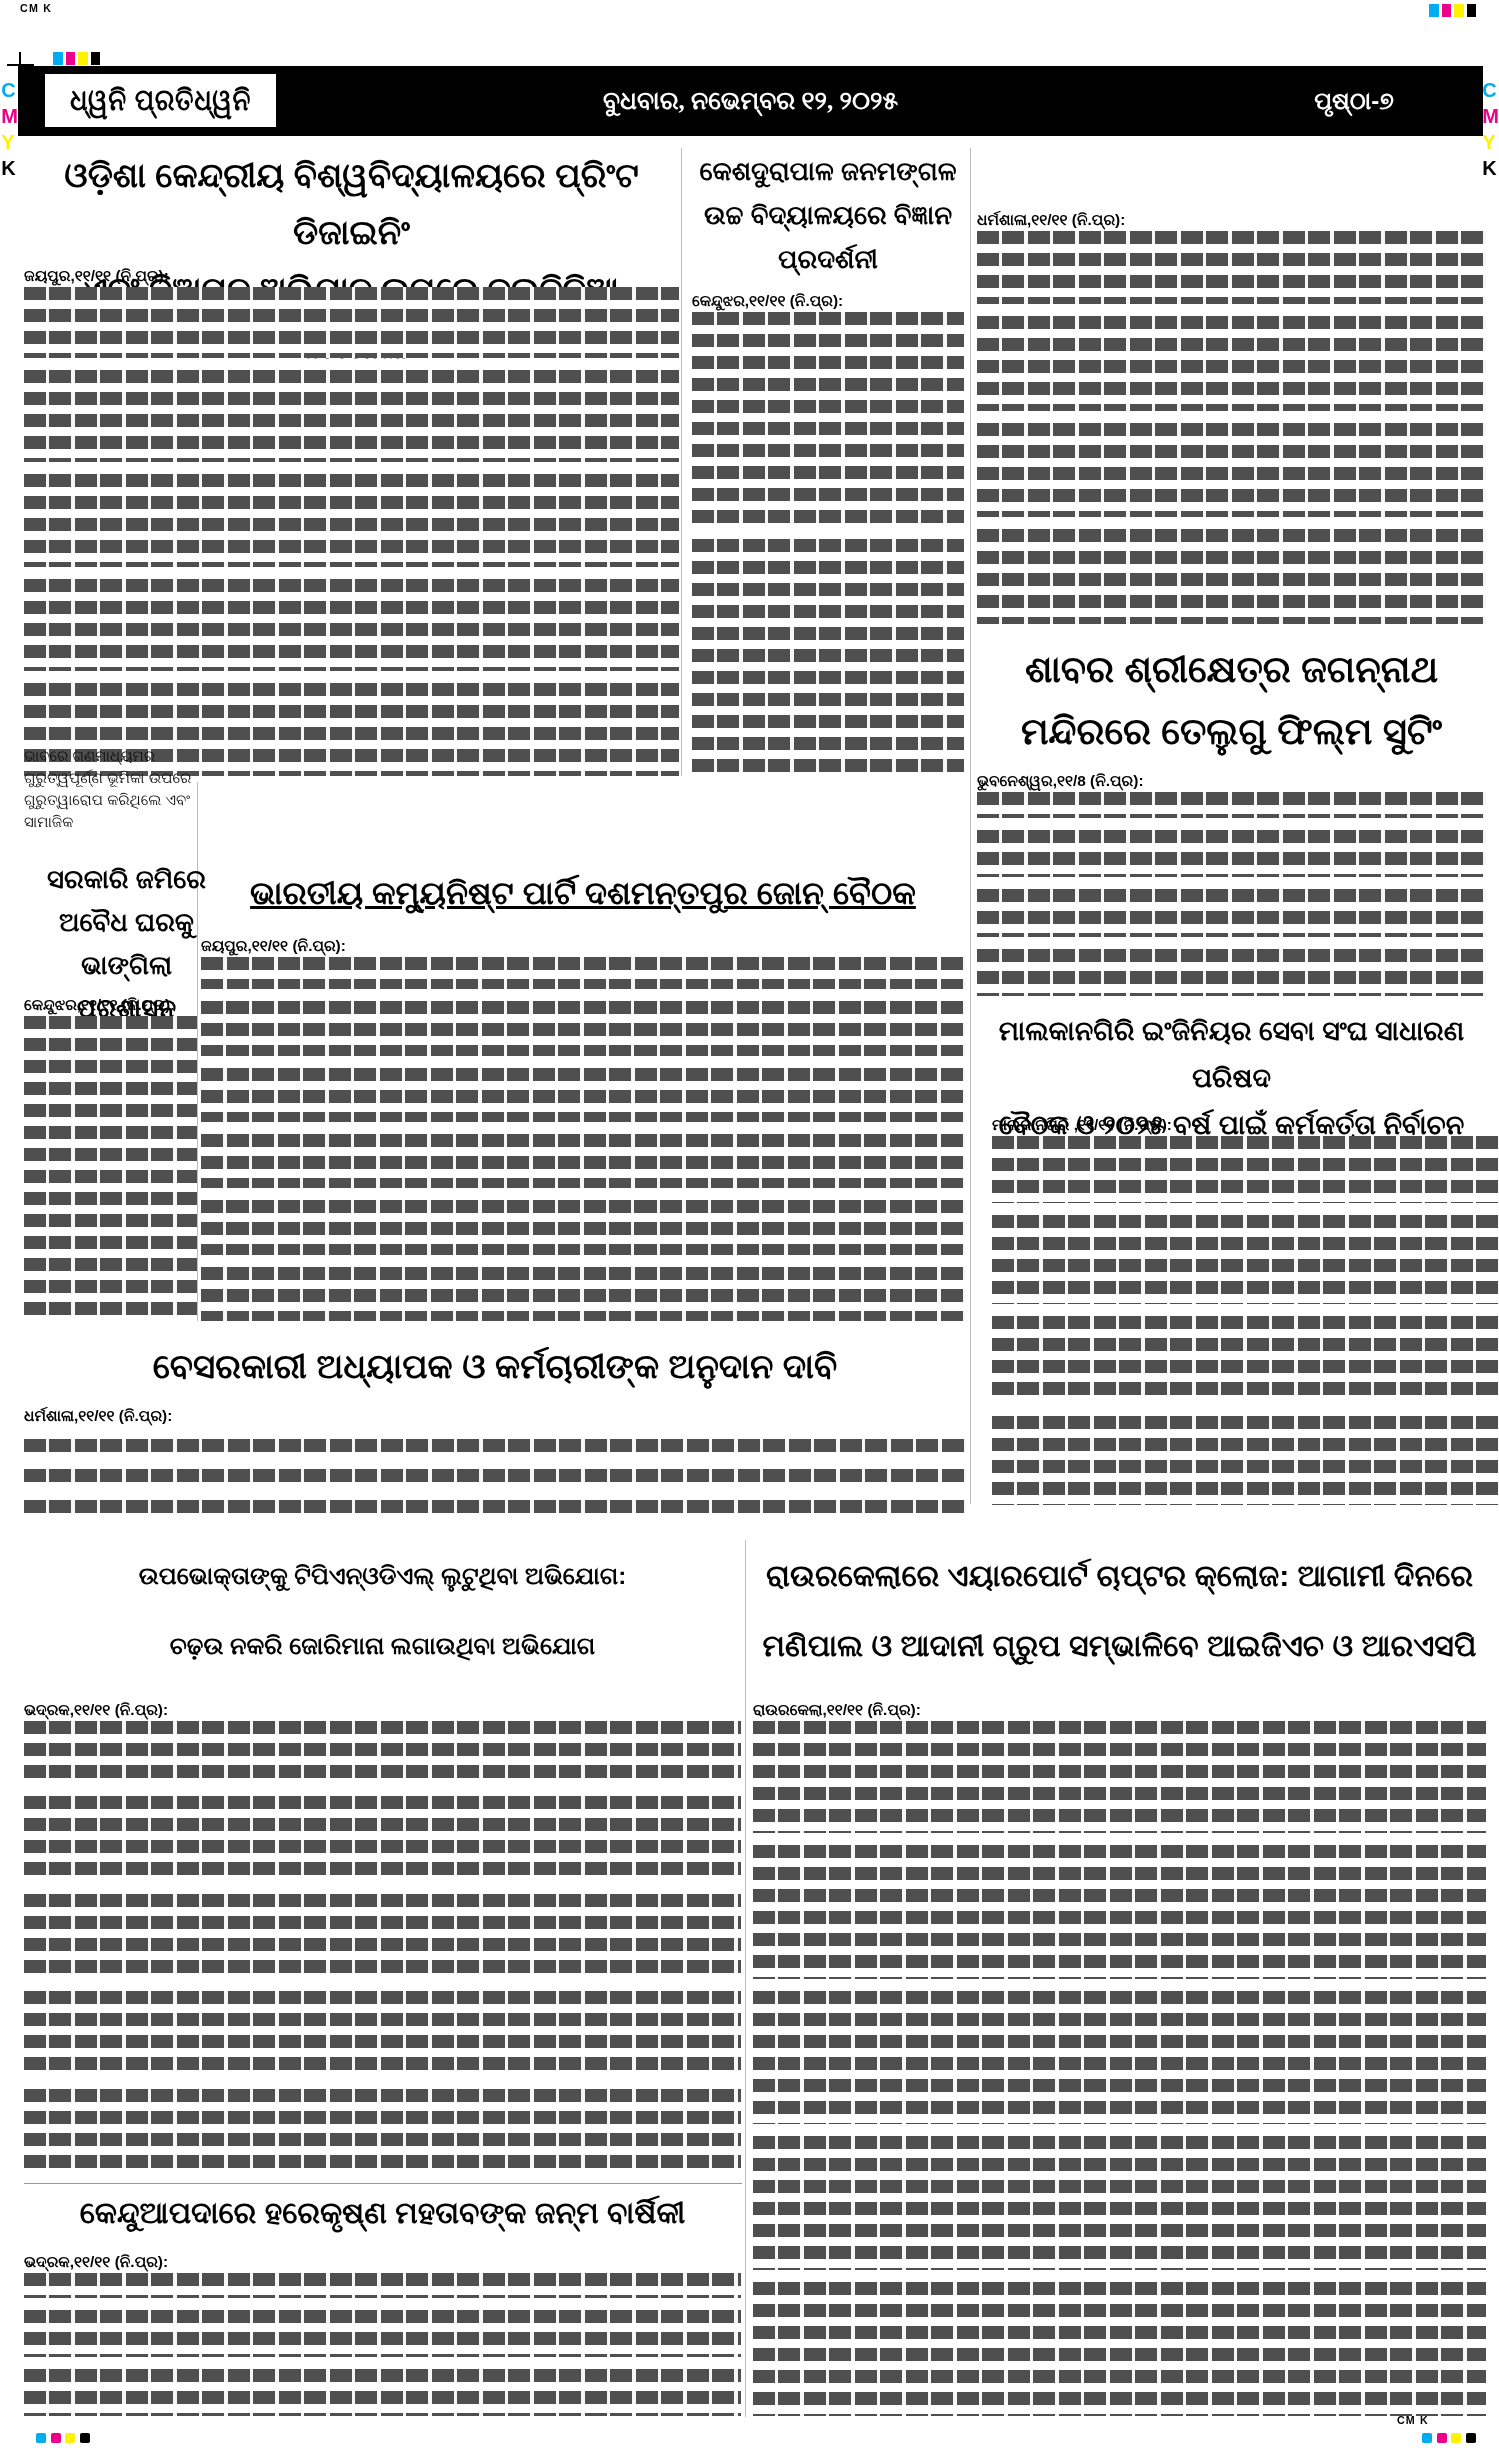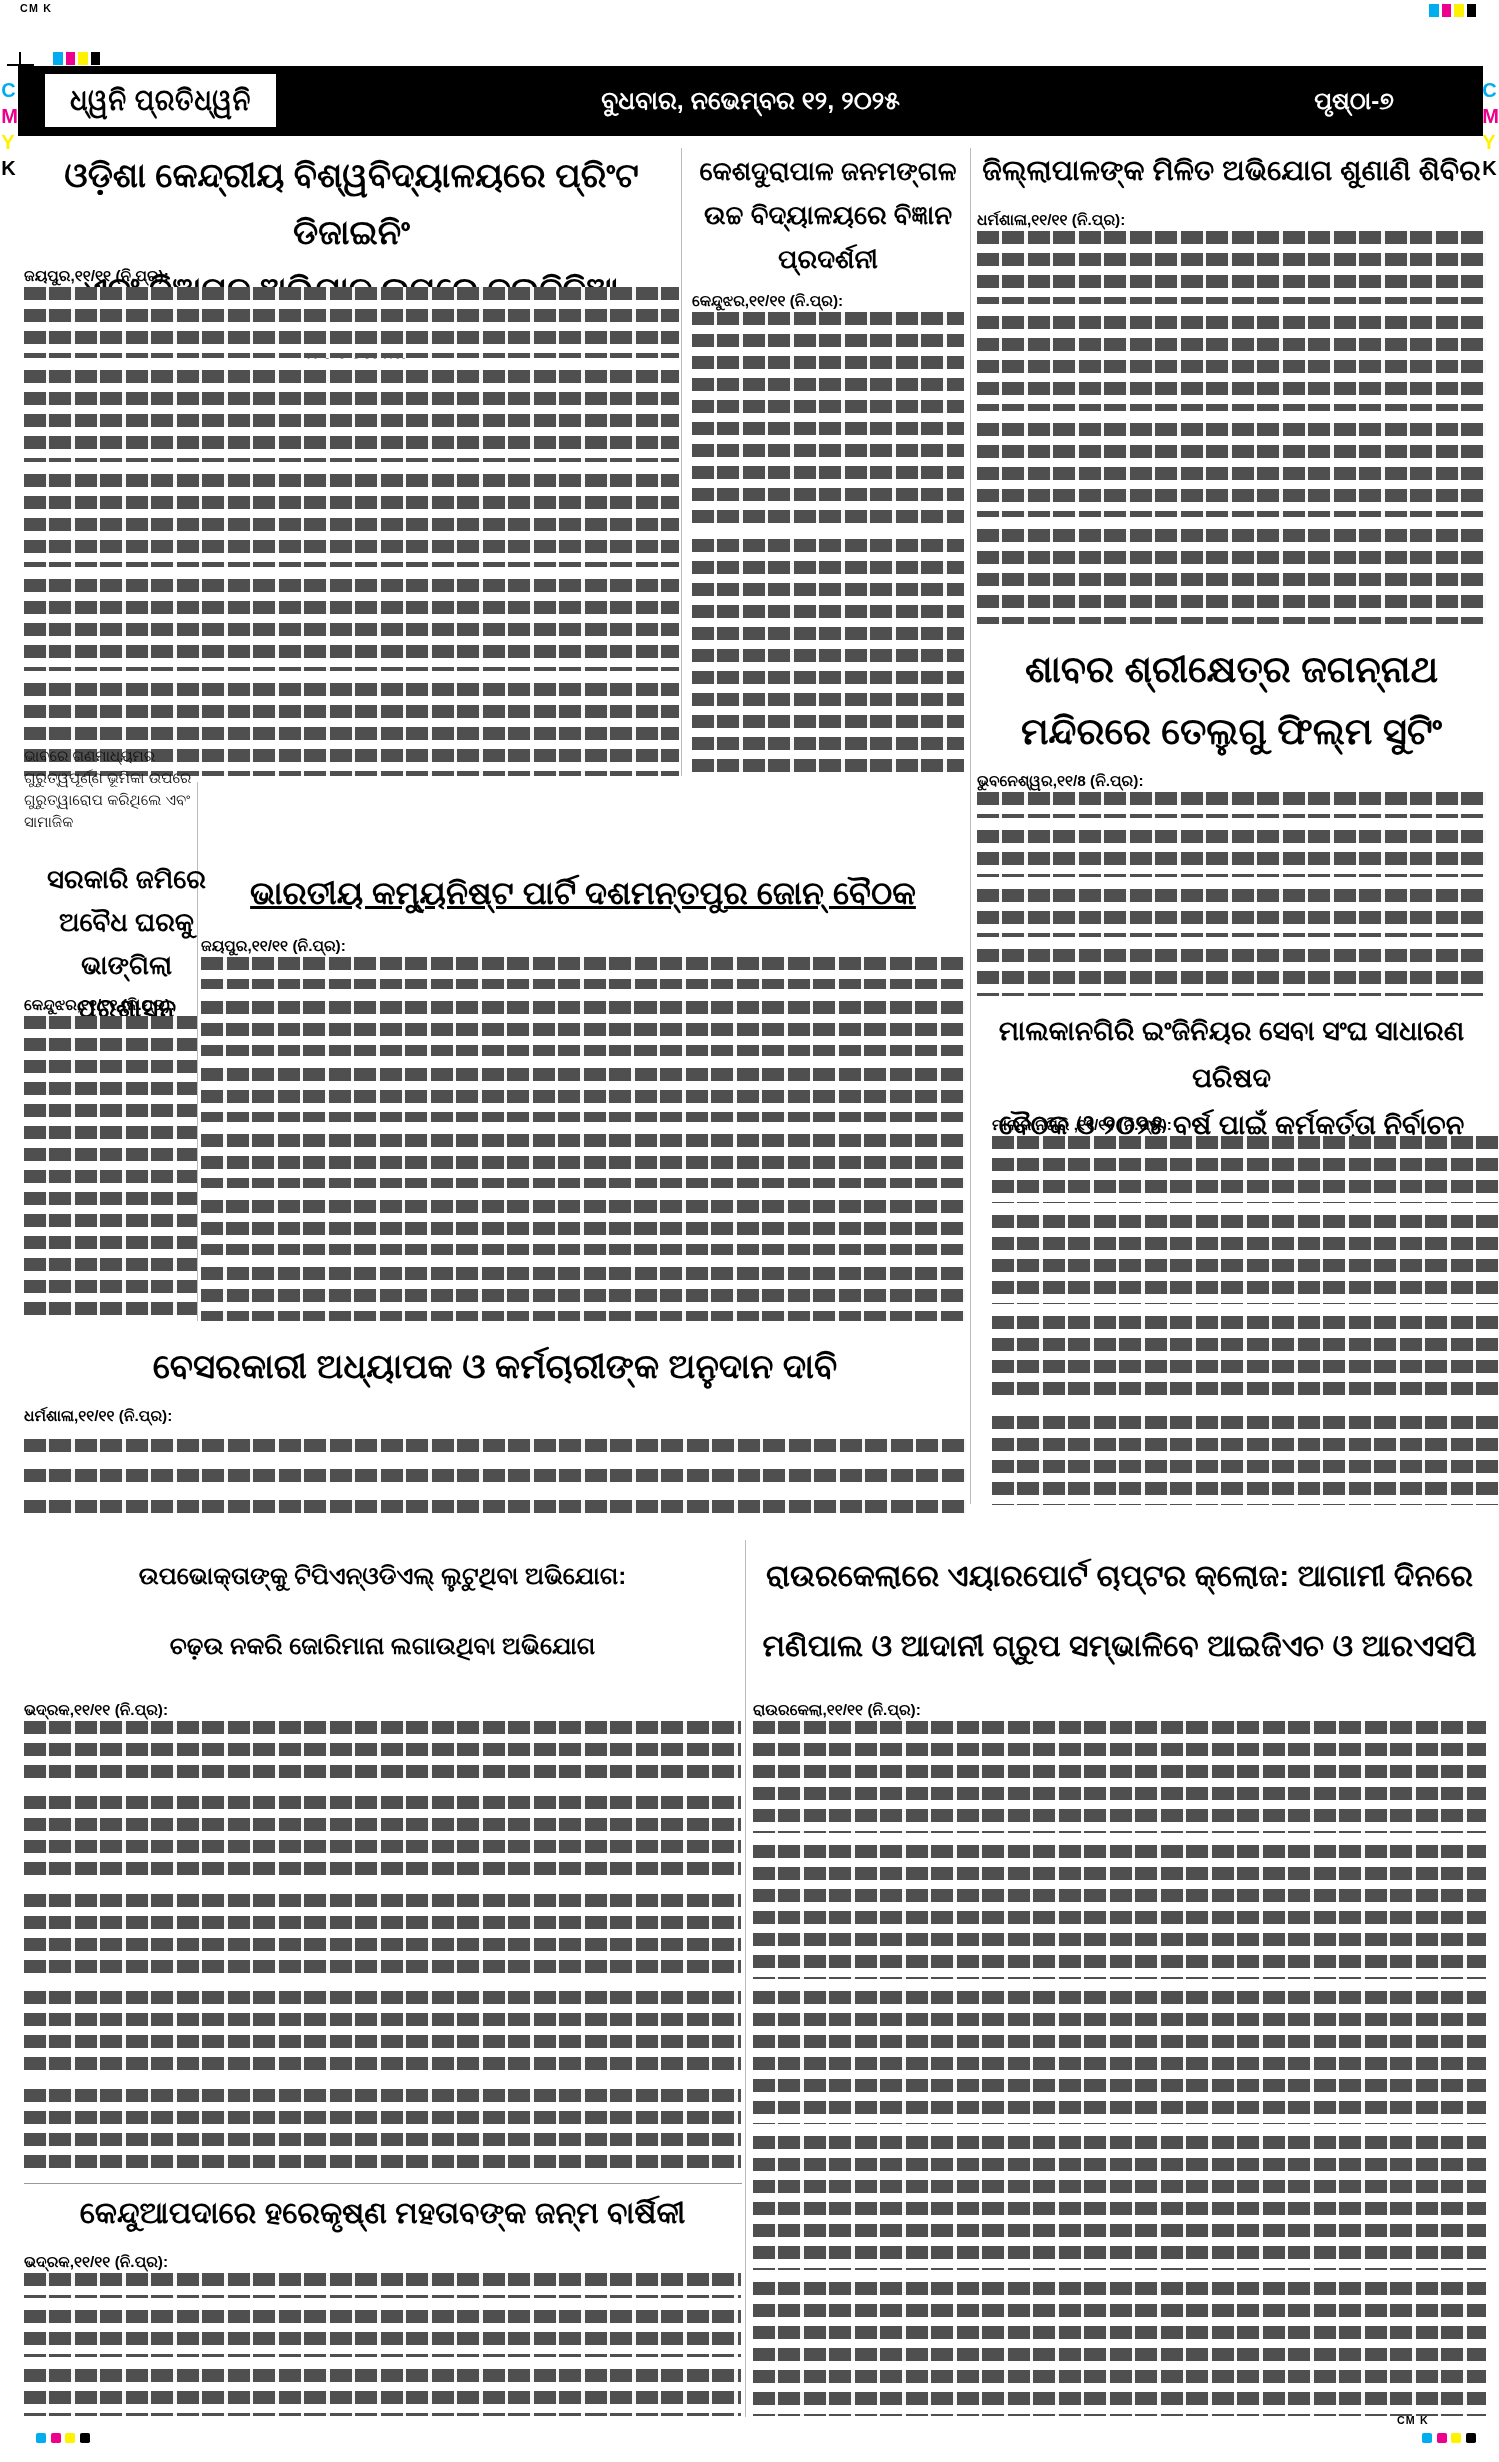--- a/index.html
+++ b/index.html
@@ -4,21 +4,21 @@
 <style>
   html,body{margin:0;padding:0;background:#e8e8e8;}
   .page{position:relative;width:1500px;height:2462px;background:#ffffff;overflow:hidden;
         font-family:"Liberation Sans",sans-serif;color:#000;}
   
   .mast{position:absolute;left:18px;top:66px;width:1465px;height:70px;background:#000;}
   .logo-box{position:absolute;left:27px;top:8.3px;width:231px;height:53px;background:#fff;
             display:flex;align-items:center;justify-content:center;}
   .logo-text{font-weight:700;font-size:26px;letter-spacing:0.6px;color:#000;transform:scaleY(1.15);}
   .mast-date{position:absolute;left:0;right:0;top:0;height:100%;display:flex;align-items:center;
-             justify-content:center;color:#fff;font-size:25px;font-weight:700;}
+             justify-content:center;color:#fff;font-size:25px;font-weight:700;font-family:Liberation Serif, serif;}
   .mast-page{position:absolute;right:89px;top:0;height:100%;display:flex;align-items:center;
              color:#fff;font-size:24px;font-weight:700;}
   
   .hl{position:absolute;font-weight:700;color:#000;text-align:center;white-space:pre-line;}
   
   .body-cols{position:absolute;display:flex;gap:12px;flex-direction:column;}
   .bcol{flex:1 1 0;display:flex;flex-direction:column;}
   .dateline{font-size:15.4px;font-weight:700;line-height:22px;white-space:nowrap;overflow:hidden;}
   .stripes{flex:1 1 auto;background-color:#fff;
     background-image:
@@ -126,21 +126,20 @@
   <div class="body-cols" style="left:692px;top:290px;width:272px;height:486px;">
     <div class="bcol">
       <div class="dateline">କେନ୍ଦୁଝର,୧୧/୧୧ (ନି.ପ୍ର):</div>
       <div class="stripes"></div>
     </div>
     <div class="bcol">
         <div class="stripes"></div>
       </div>
   </div>
 
-  <div class="hl" style="left:977px;top:147px;width:509px;font-size:28.4px;line-height:47px;">ଜିଲ୍ଲାପାଳଙ୍କ ମିଳିତ ଅଭିଯୋଗ ଶୁଣାଣି ଶିବିର</div>
   <div class="body-cols" style="left:977px;top:209px;width:509px;height:415px;">
     <div class="bcol">
       <div class="dateline">ଧର୍ମଶାଳା,୧୧/୧୧ (ନି.ପ୍ର):</div>
       <div class="stripes"></div>
     </div>
     <div class="bcol">
         <div class="stripes"></div>
       </div>
     <div class="bcol">
         <div class="stripes"></div>

